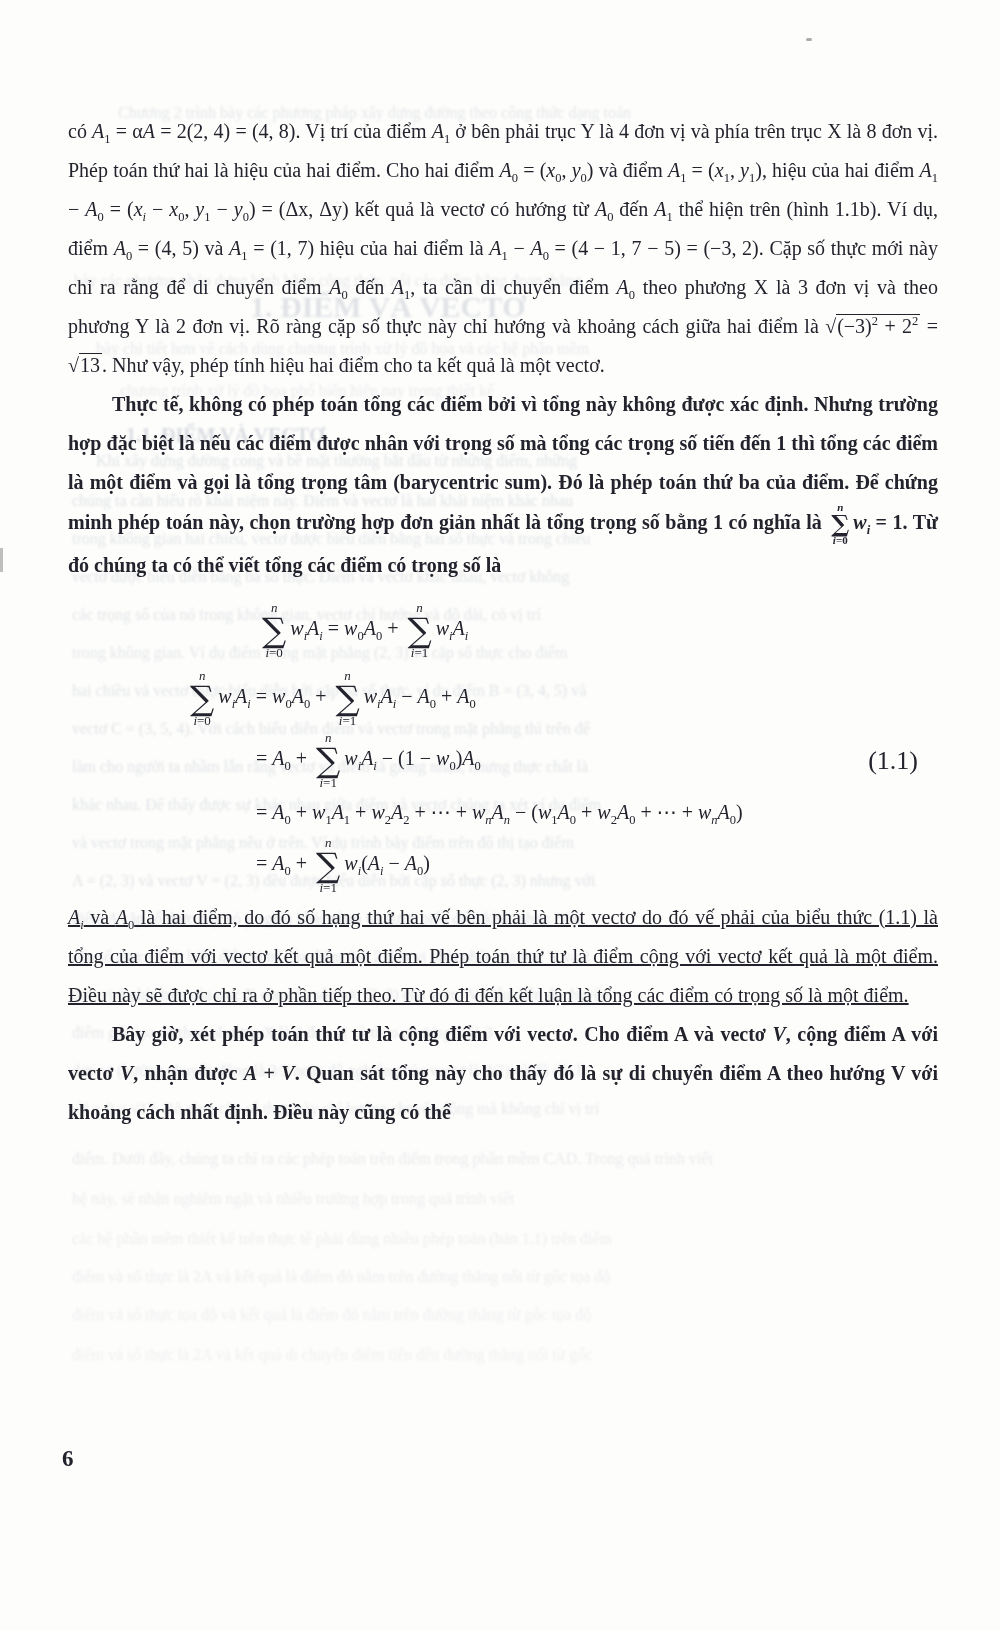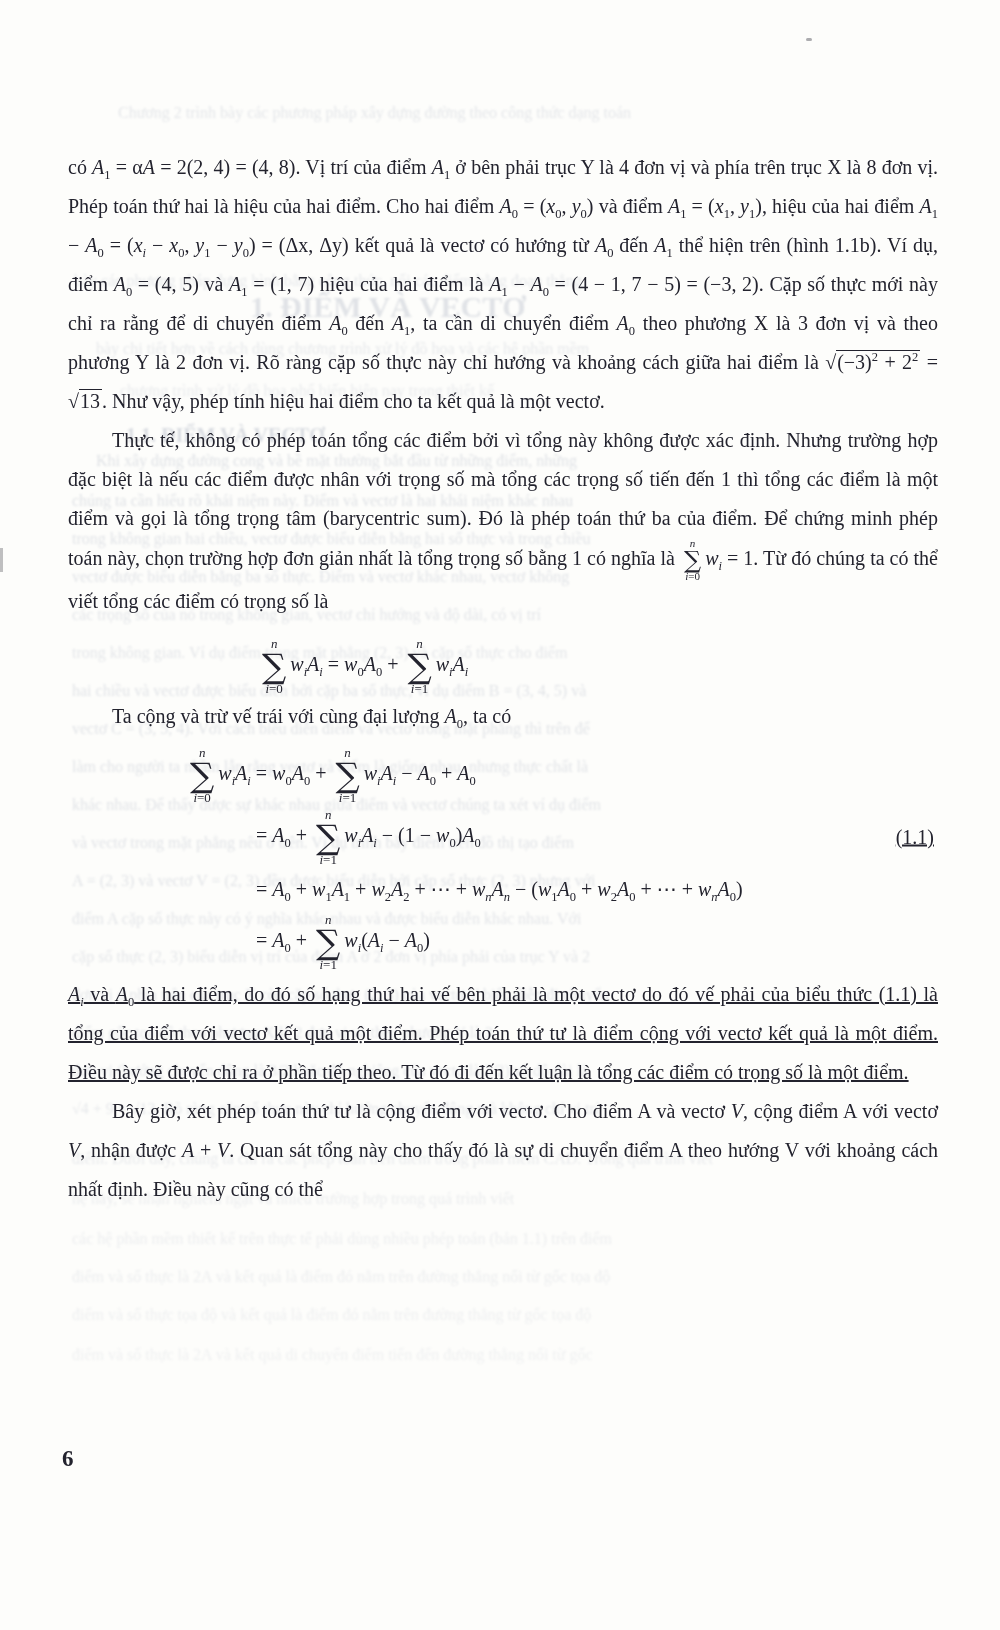--- a/index.html
+++ b/index.html
@@ -8,45 +8,45 @@
         font-family:"Liberation Serif","DejaVu Serif","DejaVu Sans",serif;color:#23232e;}
   
   .bleed{position:absolute;inset:0;z-index:0;pointer-events:none;}
   .bleed-line{position:absolute;color:#6f7b96;filter:blur(1.2px);white-space:nowrap;
               font-family:"Liberation Serif",serif;}
   .speck{position:absolute;background:#4a4a52;z-index:2;}
   .s1{left:806px;top:38px;width:6px;height:3px;border-radius:2px;opacity:.45;}
   .s2{left:0;top:548px;width:3px;height:24px;opacity:.35;}
   
   .content{position:absolute;left:68px;right:62px;top:112px;z-index:1;
-           font-size:20px;line-height:39px;text-align:justify;margin-top:36px;}
+           font-size:20px;line-height:39px;text-align:justify;}
   p.para{margin:0;}
   .indent{text-indent:44px;}
-  .mt1{margin-top:6px;}
+  .mt1{margin-top:6px;font-weight:bold;}
   .mt2{margin-top:14px;}
   .mt3{margin-top:20px;text-decoration:underline;}
   i{font-style:italic;}
   sub,sup{font-size:12.5px;line-height:0;}
   
   .sum{display:inline-flex;flex-direction:column;align-items:center;vertical-align:middle;
        margin:0 4px;line-height:1;text-indent:0;}
   .sum .t,.sum .b{font-size:13px;line-height:13px;}
   .sum .s{font-size:34px;line-height:32px;font-family:"DejaVu Serif","DejaVu Sans",serif;}
   .isum .t,.isum .b{font-size:11px;line-height:11px;}
   .isum .s{font-size:24px;line-height:22px;}
   
   .sqrt{white-space:nowrap;}
   .sqrt .ol{border-top:1.4px solid currentColor;padding:0 2px 0 1px;}
   
   .eq1{margin:16px 0 2px 190px;}
   .derivation{position:relative;margin-top:10px;}
   .eq-line{margin-left:118px;margin-bottom:4px;}
   .eq-cont{margin-left:188px;}
   .rel{position:relative;}
-  .eq-no{position:absolute;right:4px;top:50%;transform:translateY(-50%);font-size:20px;text-decoration:underline;}
+  .eq-no{position:absolute;right:20px;top:50%;transform:translateY(-50%);font-size:26px;}
   .page-number{position:absolute;left:62px;top:1446px;z-index:1;
                font-size:23px;font-weight:bold;}
 </style>
 </head>
 <body>
 
 <div class="page">
   <div class="bleed" id="bleed">
       <div class="bleed-line" style="left: 118px; top: 104px; font-size: 16px; opacity: 0.18;">Chương 2 trình bày các phương pháp xây dựng đường theo công thức dạng toán</div>
       <div class="bleed-line" style="left: 74px; top: 272px; font-size: 16px; opacity: 0.16;">bày các phương pháp dựng hình bằng công thức, nối các điểm bằng đoạn thẳng</div>
@@ -93,21 +93,20 @@
     <div class="eq1"><span class="sum">
           <span class="t"><i>n</i></span>
           <span class="s">∑</span>
           <span class="b"><i>i</i>=0</span>
         </span><i>w</i><sub><i>i</i></sub><i>A</i><sub><i>i</i></sub> = <i>w</i><sub>0</sub><i>A</i><sub>0</sub> + <span class="sum">
           <span class="t"><i>n</i></span>
           <span class="s">∑</span>
           <span class="b"><i>i</i>=1</span>
         </span><i>w</i><sub><i>i</i></sub><i>A</i><sub><i>i</i></sub></div>
 
-    <p class="para indent mt2">Ta cộng và trừ vế trái với cùng đại lượng <i>A</i><sub>0</sub>, ta có</p>
 
     <div class="derivation">
       <div class="eq-line"><span class="sum">
             <span class="t"><i>n</i></span>
             <span class="s">∑</span>
             <span class="b"><i>i</i>=0</span>
           </span><i>w</i><sub><i>i</i></sub><i>A</i><sub><i>i</i></sub> = <i>w</i><sub>0</sub><i>A</i><sub>0</sub> + <span class="sum">
             <span class="t"><i>n</i></span>
             <span class="s">∑</span>
             <span class="b"><i>i</i>=1</span>

